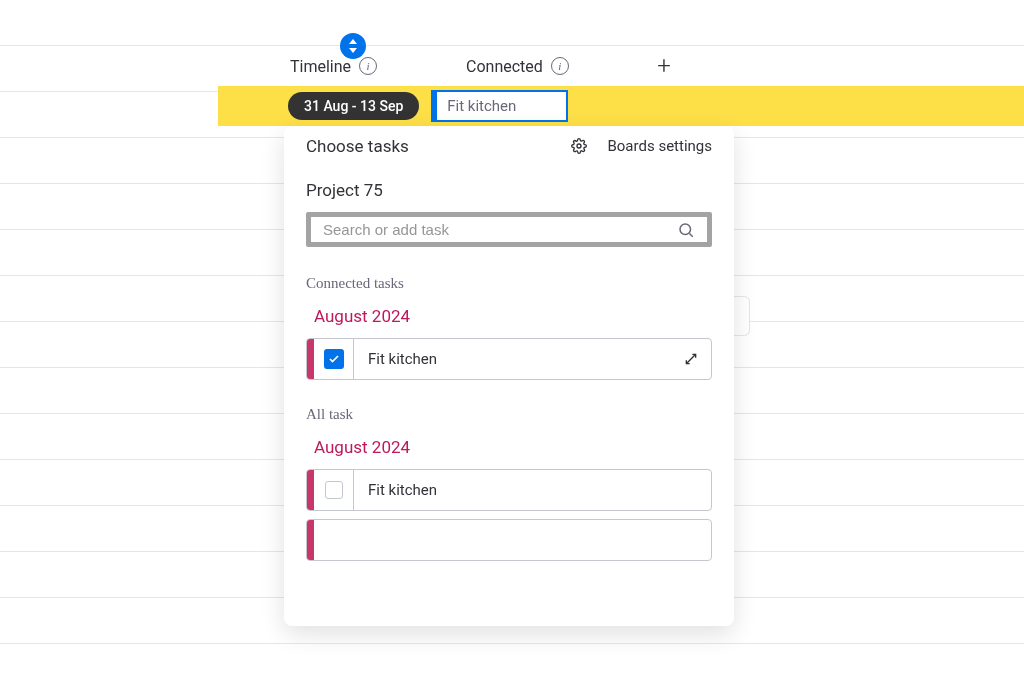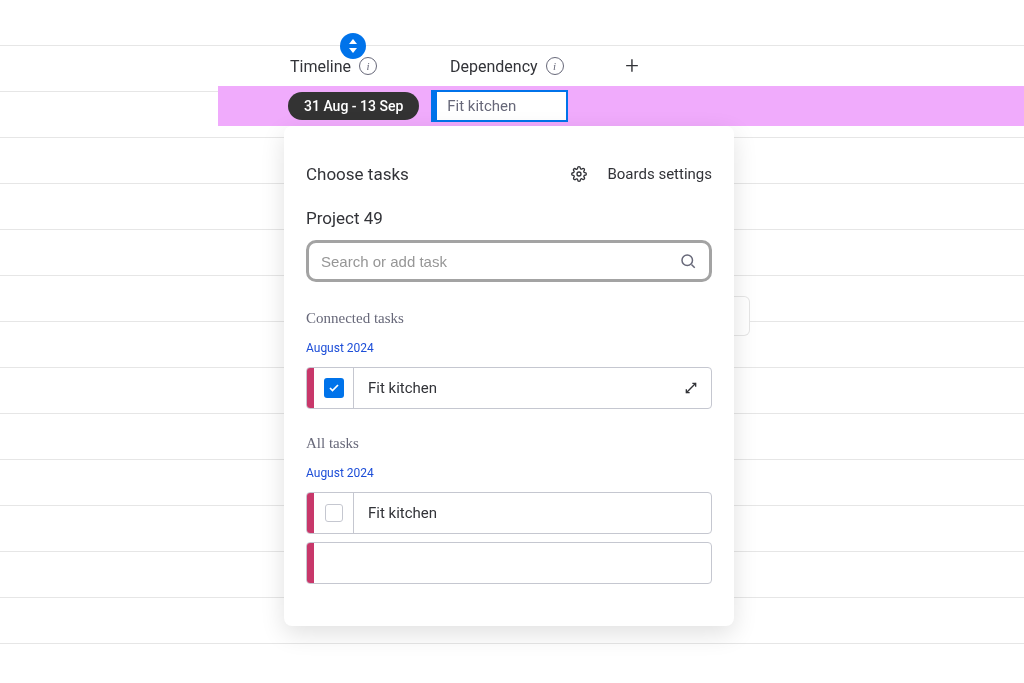--- a/index.html
+++ b/index.html
@@ -20,20 +20,21 @@
       border-bottom: 1px solid #e6e6e6;
     }
     .columns-header {
       position: absolute;
       top: 46px;
       left: 0; right: 0;
       height: 40px;
       display: flex;
       align-items: center;
       padding-left: 290px;
+      gap: 16px;
     }
     .sort-badge {
       position: absolute;
       top: -13px;
       left: 340px;
       width: 26px;
       height: 26px;
       border-radius: 50%;
       background: #0073ea;
       display: flex;
@@ -74,21 +75,21 @@
       cursor: pointer;
       margin-left: 8px;
     }
 
     .timeline-bar {
       position: absolute;
       top: 86px;
       left: 218px;
       right: 0;
       height: 40px;
-      background: #f0abfc;
+      background: #fde047;
       display: flex;
       align-items: center;
       gap: 12px;
       padding-left: 70px;
     }
     .date-pill {
       background: #333333;
       color: #fff;
       padding: 6px 16px;
       border-radius: 20px;
@@ -108,21 +109,21 @@
     }
 
     .dropdown {
       position: absolute;
       top: 126px;
       left: 284px;
       width: 450px;
       background: #fff;
       border-radius: 8px;
       box-shadow: 0 8px 24px rgba(0,0,0,0.12);
-      padding: 38px 22px 0 22px;
+      padding: 10px 22px 0 22px;
       z-index: 10;
       height: 500px;
       overflow: hidden;
     }
     .edge-tab {
       position: absolute;
       top: 296px;
       left: 734px;
       width: 16px;
       height: 40px;
@@ -151,46 +152,47 @@
       font-size: 15px;
       color: #323338;
       cursor: pointer;
     }
     .project-label {
       font-size: 17px;
       color: #323338;
       margin-bottom: 12px;
     }
     .search-box {
-      border: 3px solid #a3a3a3;
-      border-radius: 10px;
-      height: 42px;
+      border: 5px solid #a3a3a3;
+      border-radius: 2px;
+      height: 35px;
       display: flex;
       align-items: center;
       padding: 0 12px;
       margin-bottom: 28px;
     }
     .search-box input {
       flex: 1;
       border: none;
       outline: none;
       font-size: 15px;
       color: #676879;
     }
     .search-box input::placeholder { color: #969696; }
     .section-label {
       font-size: 15px;
       color: #676879;
       margin-bottom: 14px;
       font-family: Liberation Serif, serif;
     }
     .month-label {
-      font-size: 12px;
-      color: #1d4ed8;
+      font-size: 17px;
+      color: #be185d;
       margin-bottom: 12px;
+      margin-left: 8px;
     }
     .task-row {
       display: flex;
       border: 1px solid #c5c7d0;
       border-radius: 4px;
       height: 42px;
       align-items: center;
       margin-bottom: 8px;
       overflow: hidden;
     }
@@ -262,21 +264,21 @@
     <svg width="12" height="14" viewBox="0 0 12 14">
       <path d="M6 0 L10 5 L2 5 Z" fill="#fff"></path>
       <path d="M6 14 L10 9 L2 9 Z" fill="#fff"></path>
     </svg>
   </div>
   <div class="col-label col-timeline">
     <span>Timeline</span>
     <span class="info-icon">i</span>
   </div>
   <div class="col-label col-dependency">
-    <span>Dependency</span>
+    <span>Connected</span>
     <span class="info-icon">i</span>
   </div>
   <div class="plus-btn">+</div>
 </div>
 
 <div class="timeline-bar">
   <div class="date-pill">31 Aug - 13 Sep</div>
   <div class="active-cell">
     <span>Fit kitchen</span>
   </div>
@@ -291,21 +293,21 @@
       <span>
         <svg width="16" height="16" viewBox="0 0 24 24" fill="none" stroke="#323338" stroke-width="2">
           <circle cx="12" cy="12" r="3"></circle>
           <path d="M19.4 15a1.65 1.65 0 0 0 .33 1.82l.06.06a2 2 0 1 1-2.83 2.83l-.06-.06a1.65 1.65 0 0 0-1.82-.33 1.65 1.65 0 0 0-1 1.51V21a2 2 0 0 1-4 0v-.09a1.65 1.65 0 0 0-1-1.51 1.65 1.65 0 0 0-1.82.33l-.06.06a2 2 0 1 1-2.83-2.83l.06-.06a1.65 1.65 0 0 0 .33-1.82 1.65 1.65 0 0 0-1.51-1H3a2 2 0 0 1 0-4h.09a1.65 1.65 0 0 0 1.51-1 1.65 1.65 0 0 0-.33-1.82l-.06-.06a2 2 0 1 1 2.83-2.83l.06.06a1.65 1.65 0 0 0 1.82.33h0a1.65 1.65 0 0 0 1-1.51V3a2 2 0 0 1 4 0v.09a1.65 1.65 0 0 0 1 1.51h0a1.65 1.65 0 0 0 1.82-.33l.06-.06a2 2 0 1 1 2.83 2.83l-.06.06a1.65 1.65 0 0 0-.33 1.82v0a1.65 1.65 0 0 0 1.51 1H21a2 2 0 0 1 0 4h-.09a1.65 1.65 0 0 0-1.51 1z"></path>
         </svg>
       </span>
       <span>Boards settings</span>
     </div>
   </div>
 
-  <div class="project-label">Project 49</div>
+  <div class="project-label">Project 75</div>
 
   <div class="search-box">
     <input type="text" placeholder="Search or add task" style="">
     <span>
       <svg width="18" height="18" viewBox="0 0 24 24" fill="none" stroke="#676879" stroke-width="2">
         <circle cx="11" cy="11" r="7"></circle>
         <line x1="21" y1="21" x2="16.65" y2="16.65"></line>
       </svg>
     </span>
   </div>
@@ -328,21 +330,21 @@
         <line x1="5" y1="19" x2="19" y2="5"></line>
         <polyline points="14 5 19 5 19 10"></polyline>
         <polyline points="10 19 5 19 5 14"></polyline>
       </svg>
     </div>
   </div>
 
 
   <div style="height:18px"></div>
 
-  <div class="section-label">All tasks</div>
+  <div class="section-label">All task</div>
   <div class="month-label">August 2024</div>
 
   <div class="task-row">
     <div class="task-accent"></div>
     <div class="task-check">
       <div class="checkbox-unchecked"></div>
     </div>
     <div class="task-label">Fit kitchen</div>
   </div>
 

